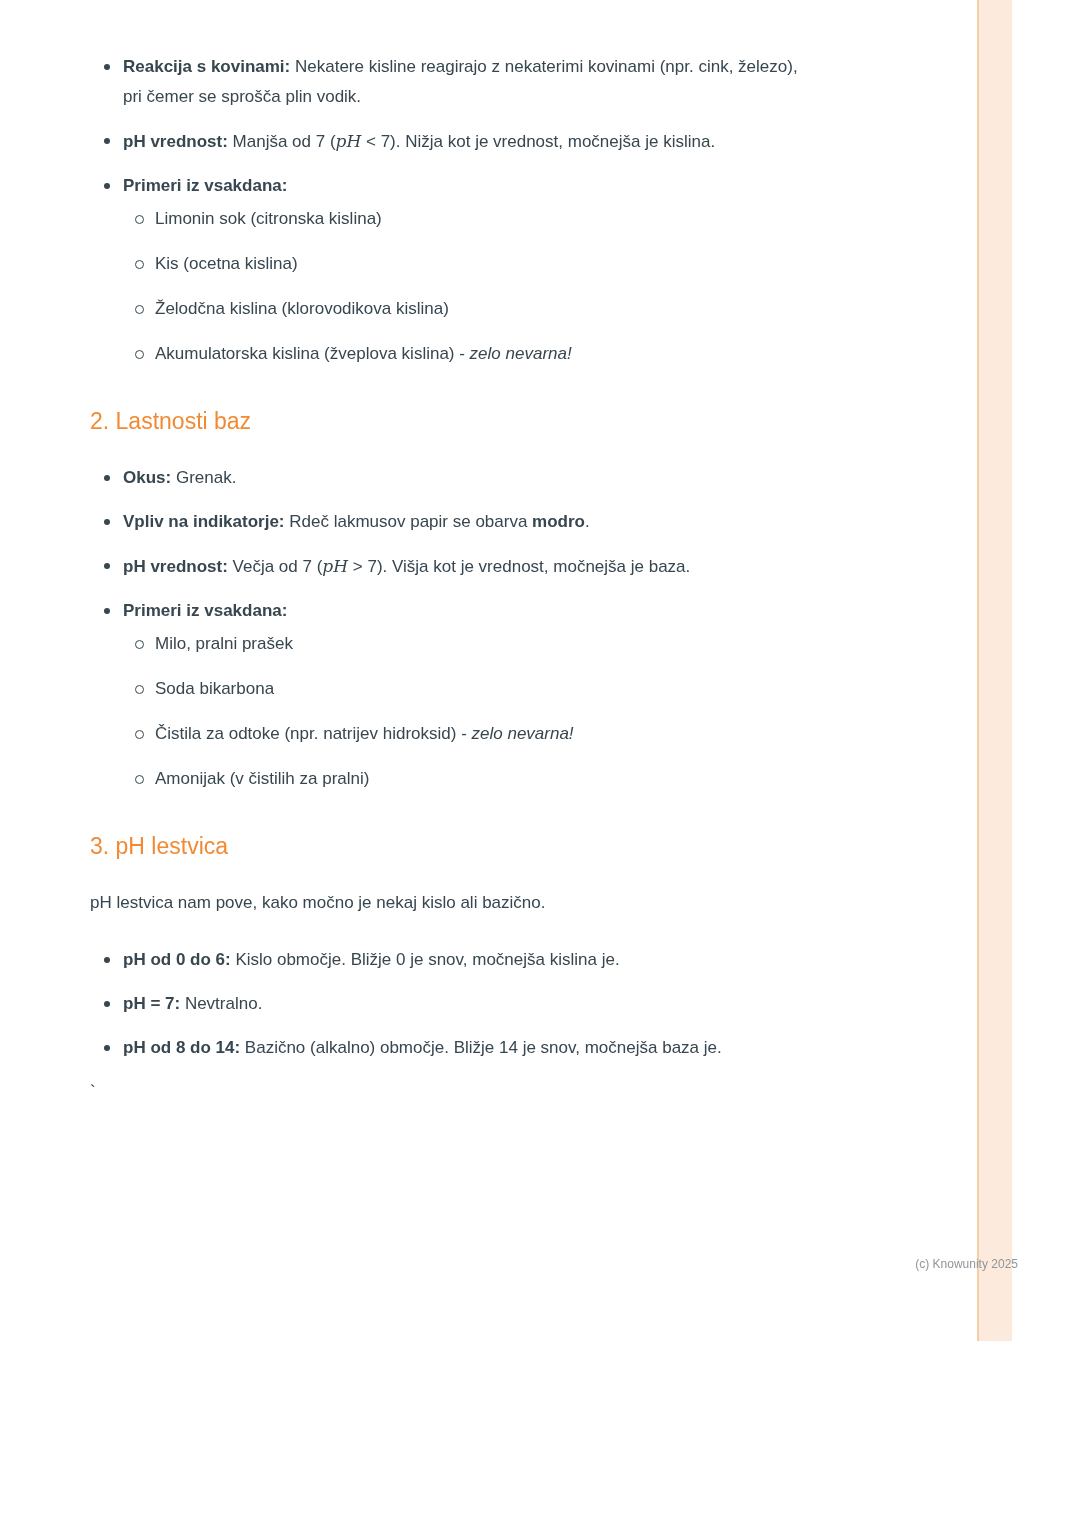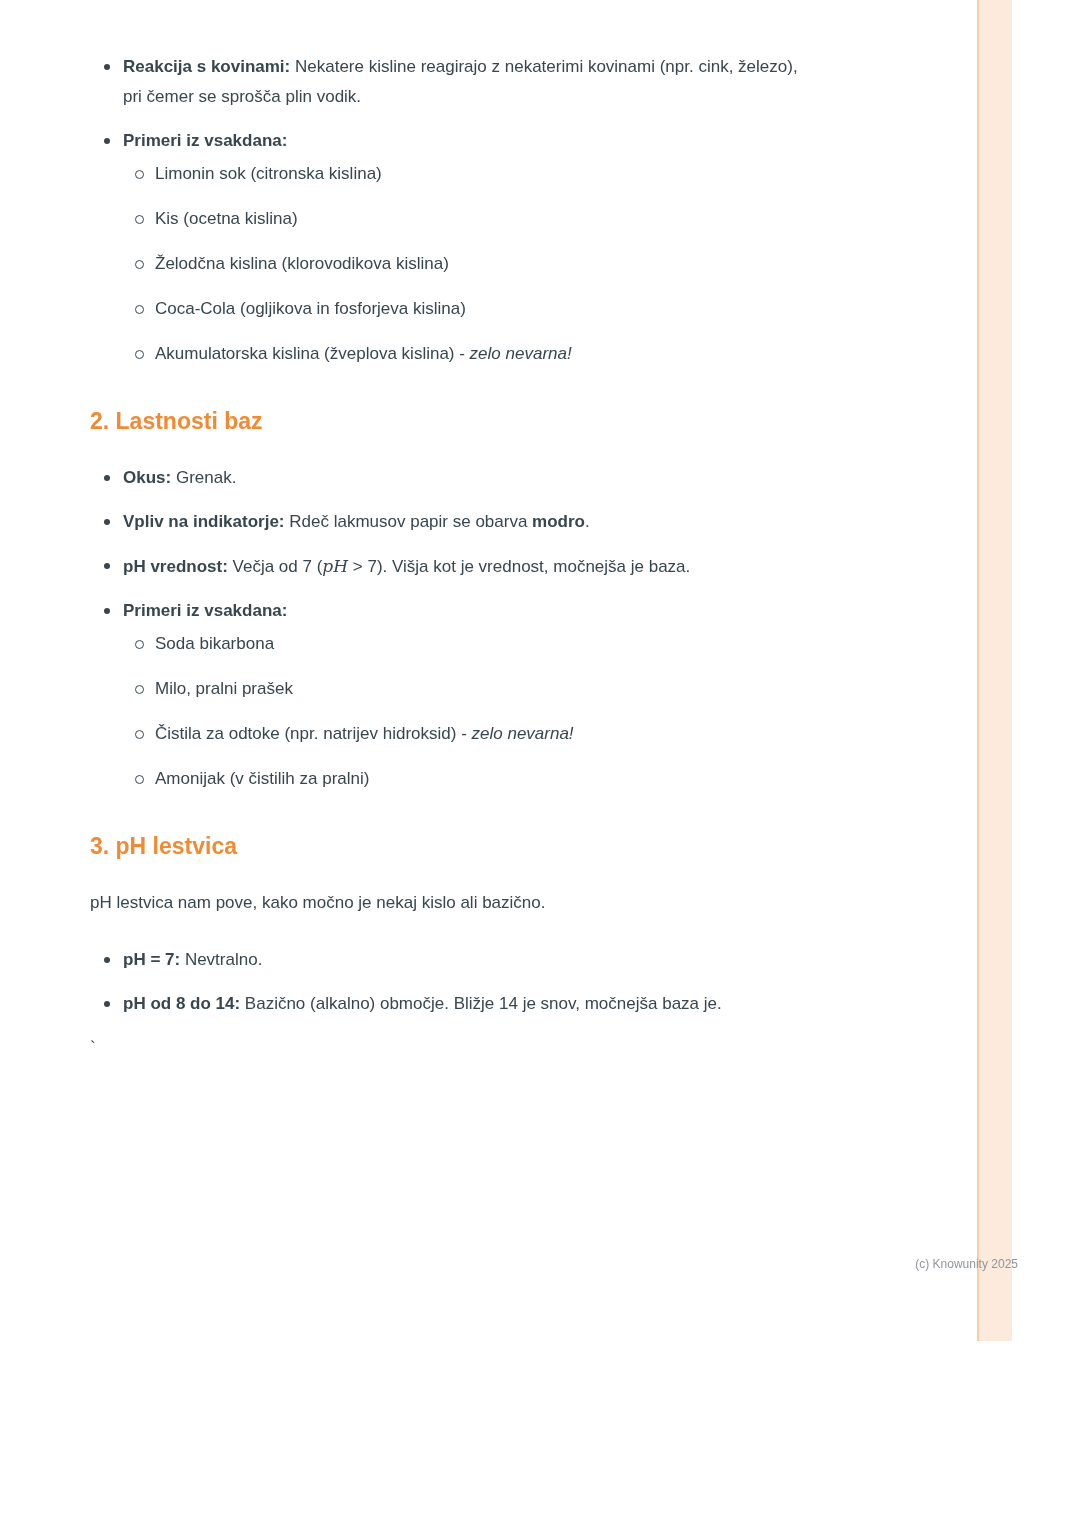--- a/index.html
+++ b/index.html
@@ -58,21 +58,21 @@
     border: 1.5px solid currentColor;
     background: transparent;
   }
   .seg-b { font-weight: 700; }
   .seg-i { font-style: italic; }
   .seg-m { font-family: "DejaVu Serif", serif; font-style: italic; }
   .section-heading {
     color: var(--heading, #f18a33);
     font-size: 23px;
     line-height: 32px;
-    font-weight: 700;
+    font-weight: 400;
     margin-top: 36px;
     margin-bottom: 26px;
   }
   .para { margin-bottom: 27px; }
   .stray { margin-top: 2px; font-size: 17px; }
   .footer {
     position: absolute;
     right: 62px;
     bottom: 70px;
     font-size: 12px;
@@ -80,47 +80,48 @@
   }
 </style>
 </head>
 <body>
 
 <div class="page">
   <div class="stripe"></div>
   <div class="content">
     <ul class="l1" id="intro-list">
         <li><span class="seg-b">Reakcija s kovinami: </span><span class="seg-r">Nekatere kisline reagirajo z nekaterimi kovinami (npr. cink, železo), pri čemer se sprošča plin vodik.</span></li>
+        <li><span class="seg-b">pH vrednost: </span><span class="seg-r">Manjša od 7 (</span><span class="seg-m">pH</span><span class="seg-r"> &lt; 7). Nižja kot je vrednost, močnejša je kislina.</span></li>
         <li><span class="seg-b">Primeri iz vsakdana:</span><ul class="l2">
             <li><span class="seg-r">Limonin sok (citronska kislina)</span></li>
             <li><span class="seg-r">Kis (ocetna kislina)</span></li>
             <li><span class="seg-r">Želodčna kislina (klorovodikova kislina)</span></li>
-            <li><span class="seg-r">Coca-Cola (ogljikova in fosforjeva kislina)</span></li>
             <li><span class="seg-r">Akumulatorska kislina (žveplova kislina) - </span><span class="seg-i">zelo nevarna!</span></li>
           </ul></li>
       </ul>
     <div id="sections">
         <section>
           <h2 class="section-heading">2. Lastnosti baz</h2>
           <ul class="l1">
             <li><span class="seg-b">Okus: </span><span class="seg-r">Grenak.</span></li>
             <li><span class="seg-b">Vpliv na indikatorje: </span><span class="seg-r">Rdeč lakmusov papir se obarva </span><span class="seg-b">modro</span><span class="seg-r">.</span></li>
             <li><span class="seg-b">pH vrednost: </span><span class="seg-r">Večja od 7 (</span><span class="seg-m">pH</span><span class="seg-r"> &gt; 7). Višja kot je vrednost, močnejša je baza.</span></li>
             <li><span class="seg-b">Primeri iz vsakdana:</span><ul class="l2">
+                <li><span class="seg-r">Milo, pralni prašek</span></li>
                 <li><span class="seg-r">Soda bikarbona</span></li>
-                <li><span class="seg-r">Milo, pralni prašek</span></li>
                 <li><span class="seg-r">Čistila za odtoke (npr. natrijev hidroksid) - </span><span class="seg-i">zelo nevarna!</span></li>
                 <li><span class="seg-r">Amonijak (v čistilih za pralni)</span></li>
               </ul></li>
           </ul>
         </section>
         <section>
           <h2 class="section-heading">3. pH lestvica</h2>
           <p class="para">pH lestvica nam pove, kako močno je nekaj kislo ali bazično.</p>
           <ul class="l1">
+            <li><span class="seg-b">pH od 0 do 6: </span><span class="seg-r">Kislo območje. Bližje 0 je snov, močnejša kislina je.</span></li>
             <li><span class="seg-b">pH = 7: </span><span class="seg-r">Nevtralno.</span></li>
             <li><span class="seg-b">pH od 8 do 14: </span><span class="seg-r">Bazično (alkalno) območje. Bližje 14 je snov, močnejša baza je.</span></li>
           </ul>
         </section>
       </div>
     <div class="stray">`</div>
   </div>
   <div class="footer">(c) Knowunity 2025</div>
 </div>
 

